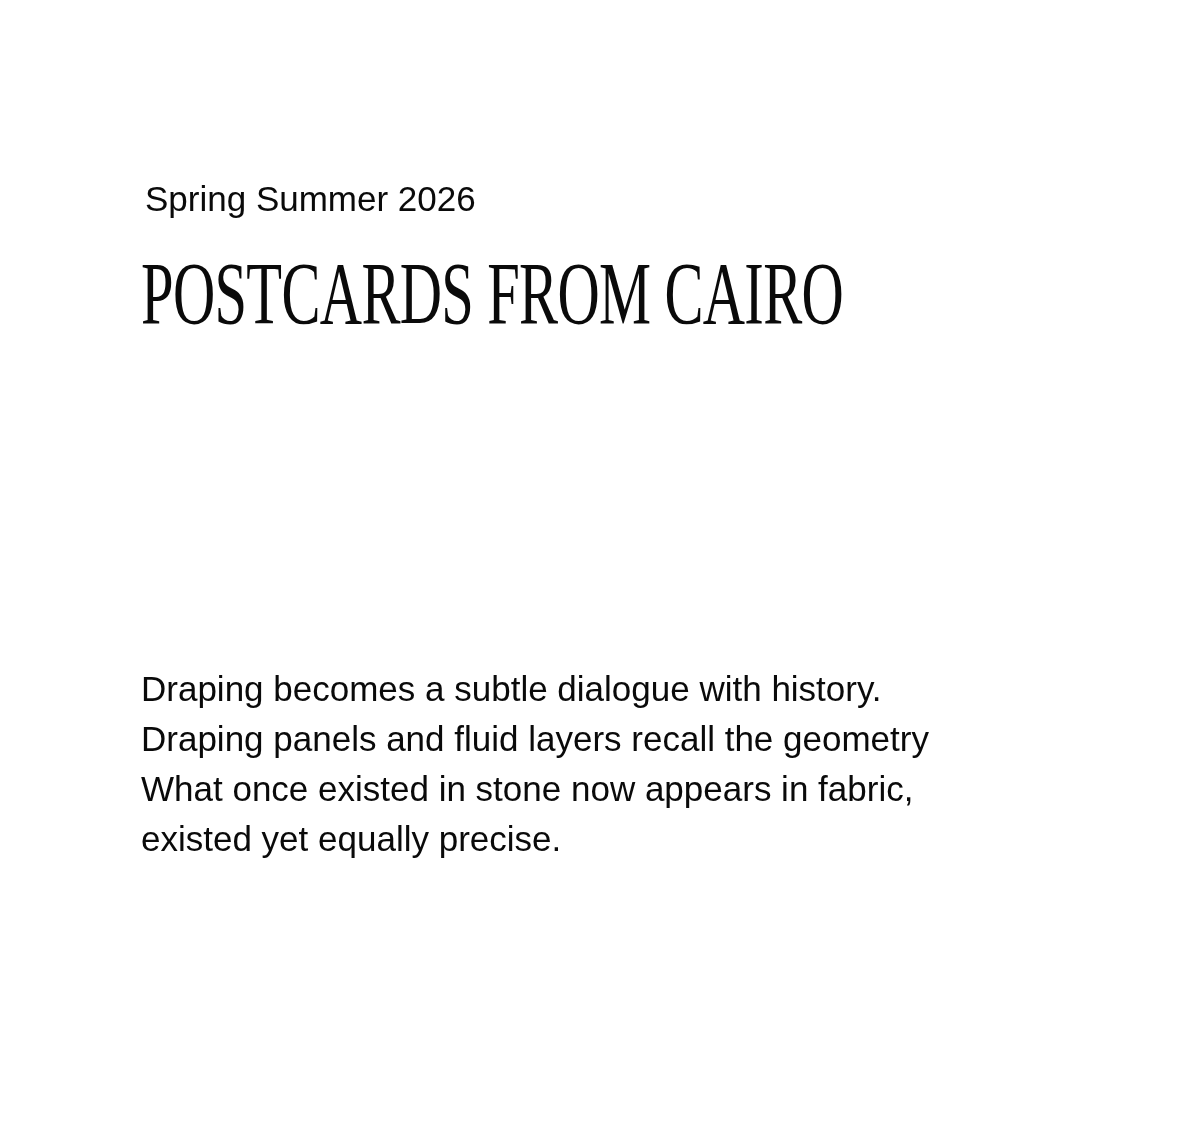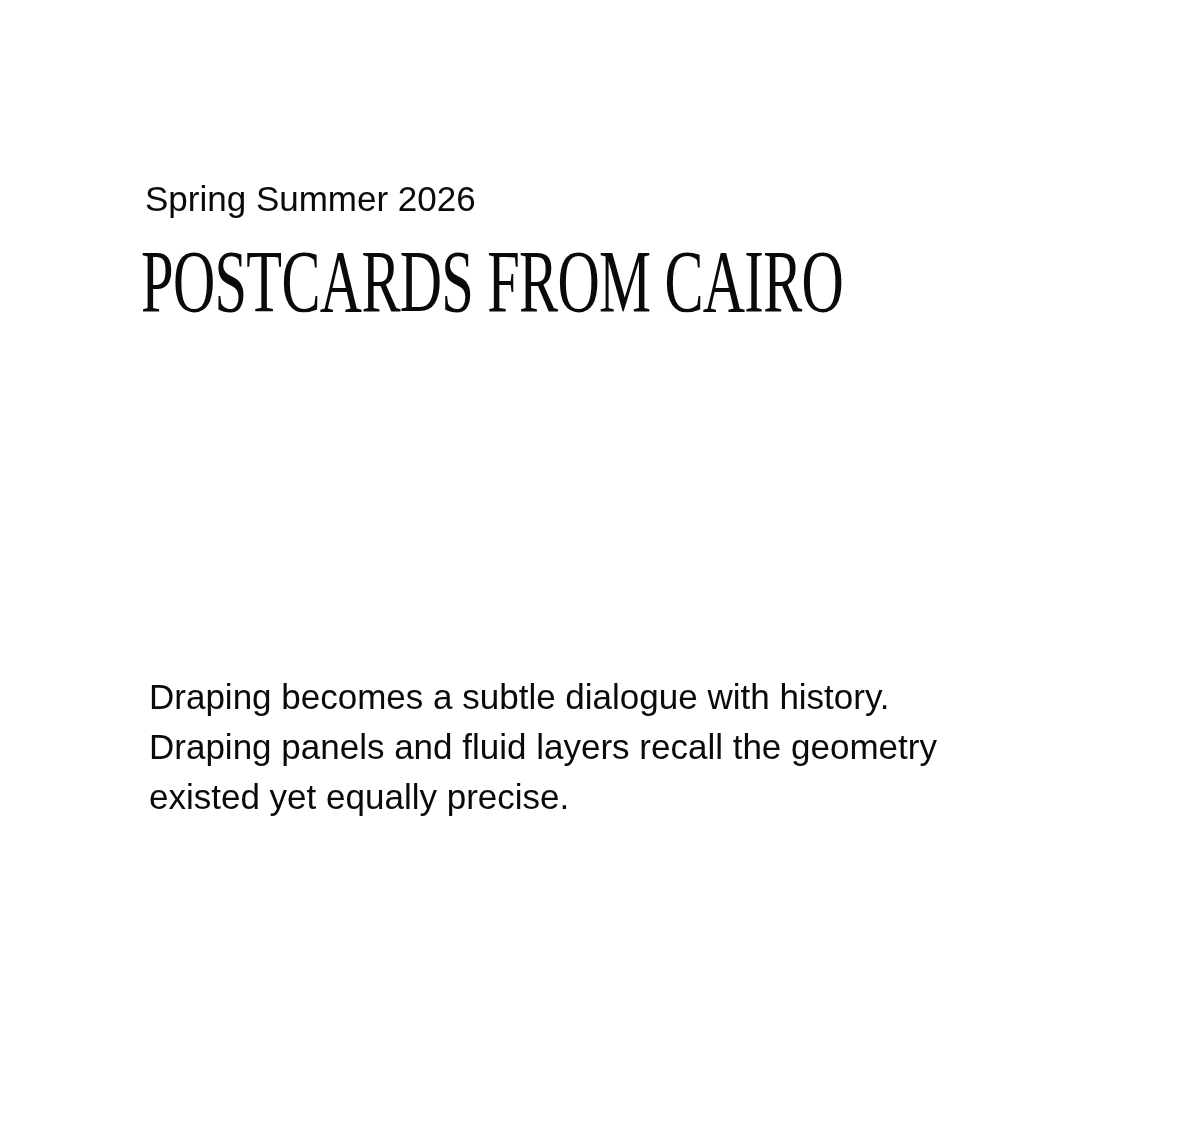--- a/index.html
+++ b/index.html
@@ -22,42 +22,42 @@
     font-family: "Liberation Sans", sans-serif;
     font-size: 35px;
     line-height: 50px;
     font-weight: 400;
     letter-spacing: 0px;
     white-space: nowrap;
   }
   .title-wrap {
     position: absolute;
     left: 141px;
-    top: 234px;
+    top: 246px;
     width: 830px;
     height: 100px;
   }
   .title {
     margin: 0;
     font-family: "Liberation Serif", serif;
     font-weight: 400;
     font-size: 88px;
     line-height: 96px;
     white-space: nowrap;
     transform-origin: left top;
     transform: scaleX(0.665);
     letter-spacing: -1px;
     display: inline-block;
   }
   .body-text {
     position: absolute;
     left: 141px;
     top: 664px;
     width: 900px;
-    margin: 8px;
+    margin: 0;
     font-family: "Liberation Sans", sans-serif;
     font-size: 35px;
     line-height: 50px;
     font-weight: 400;
   }
   .body-line {
     display: block;
     white-space: nowrap;
   }
 </style>
@@ -66,14 +66,15 @@
 
 <p class="eyebrow">Spring Summer 2026</p>
 
 <div class="title-wrap">
   <h1 class="title">POSTCARDS FROM CAIRO</h1>
 </div>
 
 <p class="body-text">
   <span class="body-line">Draping becomes a subtle dialogue with history.</span>
   <span class="body-line">Draping panels and fluid layers recall the geometry</span>
+  <span class="body-line">What once existed in stone now appears in fabric,</span>
   <span class="body-line">existed yet equally precise.</span>
 </p>
 
 </body></html>

